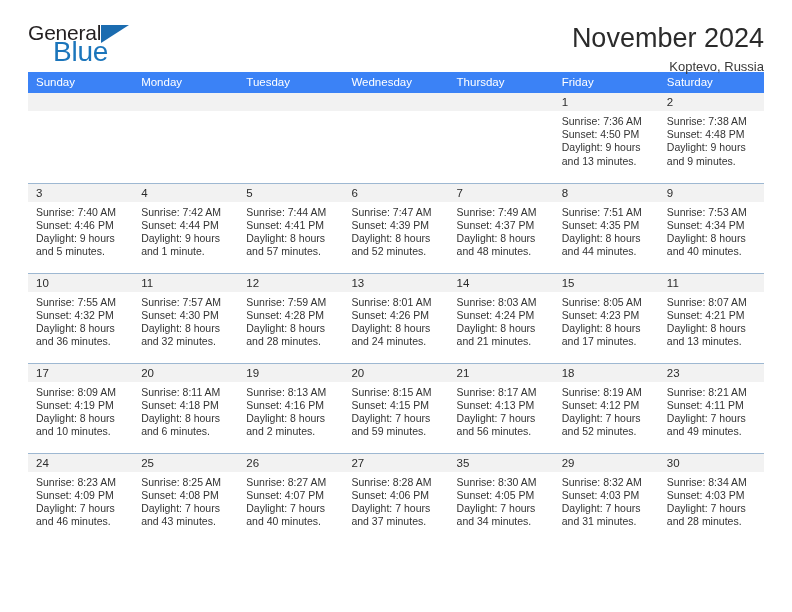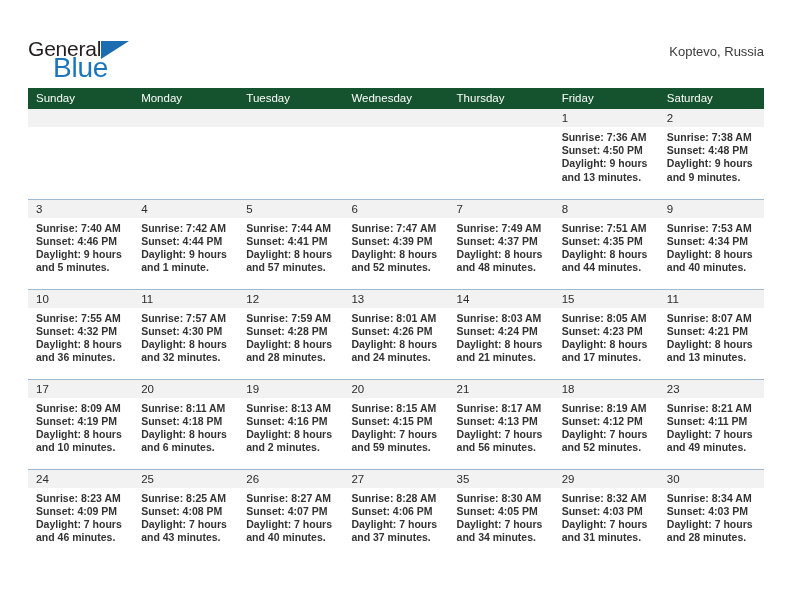--- a/index.html
+++ b/index.html
@@ -7,21 +7,21 @@
     width: 792px;
     height: 612px;
     background: #ffffff;
     font-family: "Liberation Sans", sans-serif;
     overflow: hidden;
   }
   .page {
     width: 792px;
     height: 535px;
     position: relative;
-    padding: 16px 28px;
+    padding: 0 28px;
   }
 
   
   .top {
     display: flex;
     align-items: flex-start;
     justify-content: space-between;
     height: 72px;
     padding-top: 22px;
   }
@@ -68,21 +68,21 @@
     margin-top: 3px;
   }
 
   
   .cal {
     width: 736px;
     border-collapse: collapse;
     table-layout: fixed;
   }
   .cal th {
-    background: #14532d;
+    background: #3b82f6;
     color: #ffffff;
     font-size: 11.5px;
     font-weight: normal;
     text-align: left;
     padding: 4px 0 5px 8px;
     height: 21px;
   }
   .cal td {
     vertical-align: top;
     padding: 0;
@@ -99,36 +99,36 @@
     padding: 3px 0 3px 8px;
     height: 18px;
     line-height: 12px;
   }
   .daynum.empty { color: transparent; }
   .info {
     padding: 4px 6px 0 8px;
     font-size: 10.5px;
     line-height: 13.2px;
     color: #333333;
-    font-weight: bold;
   }
   .info div { white-space: nowrap; }
 </style>
 </head>
 <body>
 
 <div class="page">
 
   <div class="top">
     <div class="logo">
       <span class="logo-general">General</span>
       <span class="logo-tri"></span>
       <span class="logo-blue">Blue</span>
     </div>
     <div class="titlebox">
+      <div class="cal-title">November 2024</div>
       <div class="cal-sub">Koptevo, Russia</div>
     </div>
   </div>
 
   <table class="cal">
     <thead>
       <tr>
         <th>Sunday</th>
         <th>Monday</th>
         <th>Tuesday</th>

